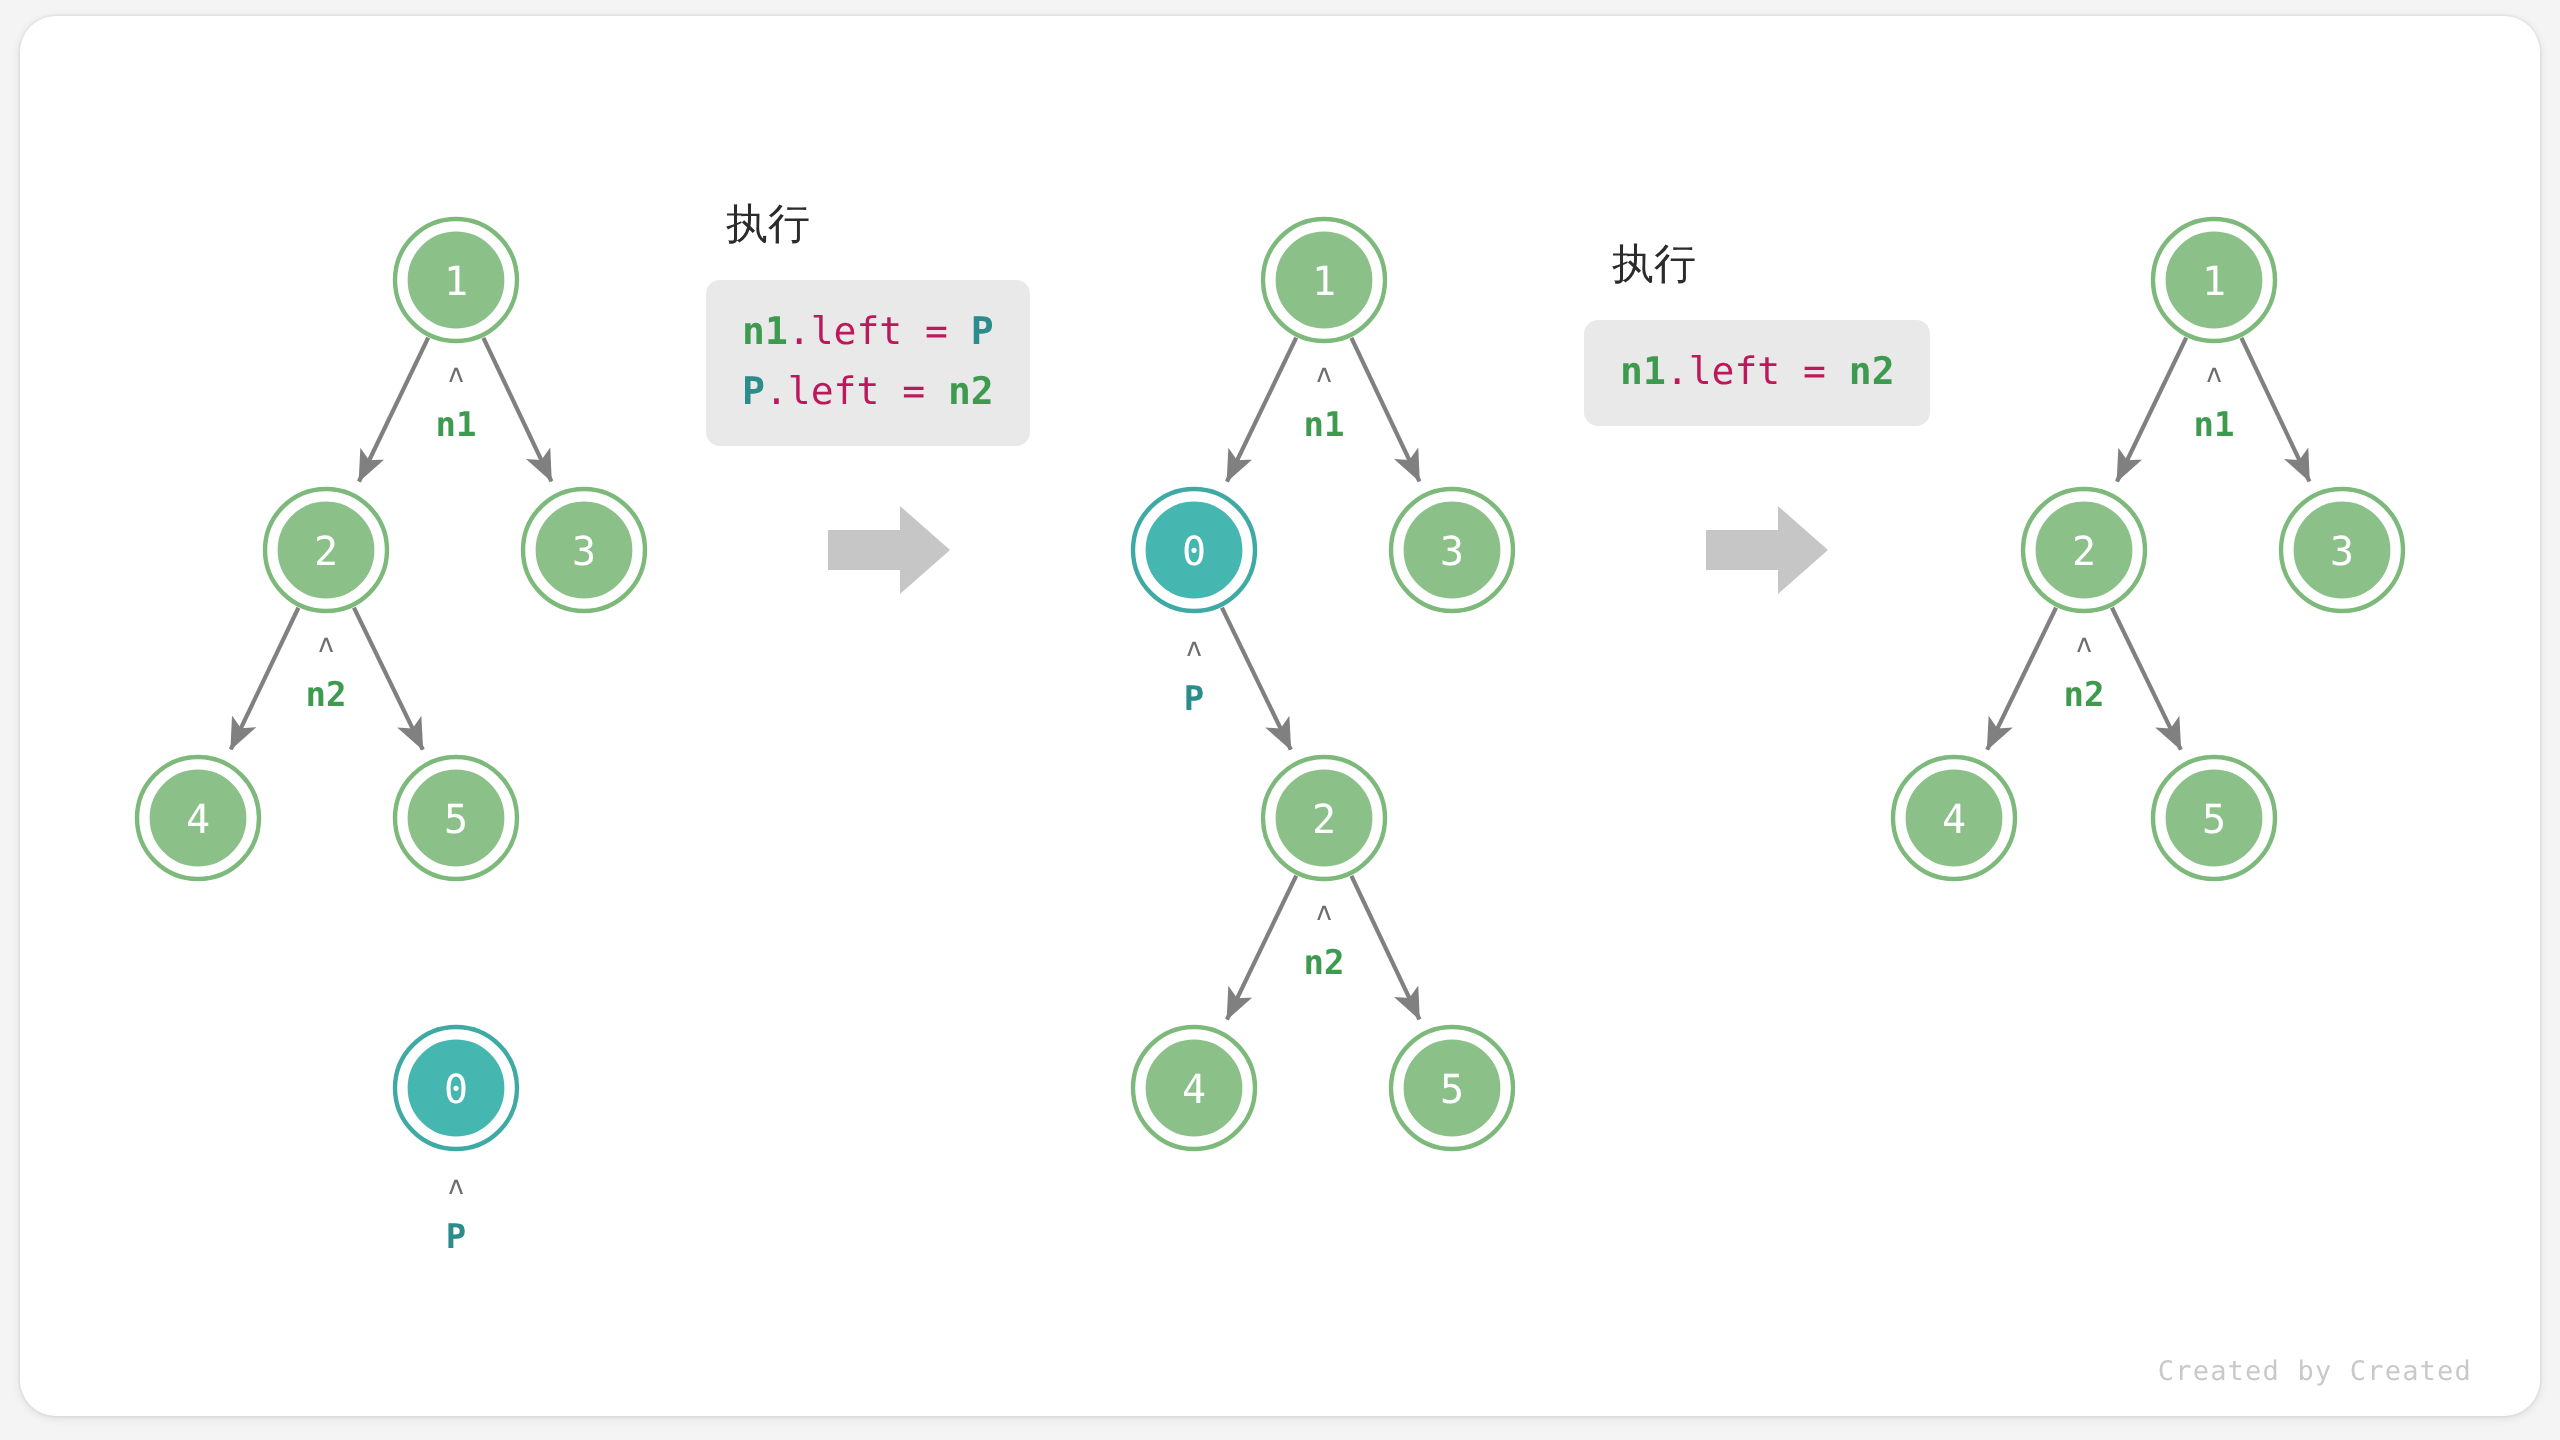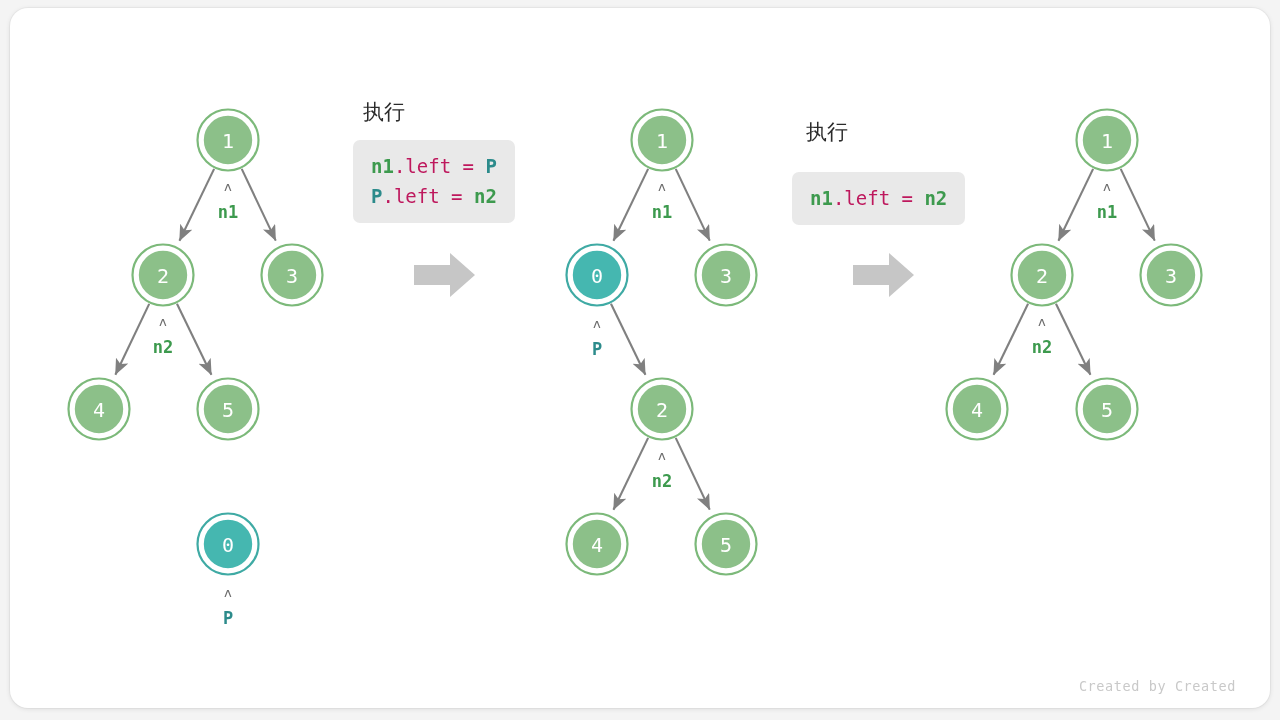--- a/index.html
+++ b/index.html
@@ -243,21 +243,21 @@
   <div id="overlay">
       <div class="step-title" style="left: 363px; top: 98px;">执行</div>
       <div class="code-box" style="left: 353px; top: 140px; background: rgb(233, 233, 233);">
         <span class="code-line"><span class="tok-n" style="color: rgb(61, 154, 78);">n1</span><span class="tok-plain">.left = </span><span class="tok-p" style="color: rgb(44, 139, 139);">P</span></span>
         <span class="code-line"><span class="tok-p" style="color: rgb(44, 139, 139);">P</span><span class="tok-plain">.left = </span><span class="tok-n" style="color: rgb(61, 154, 78);">n2</span></span>
       </div>
       <div class="big-arrow" style="left: 414px; top: 252px;"><svg viewBox="0 0 62 46" xmlns="http://www.w3.org/2000/svg">
           <path d="M0,13 L36,13 L36,1 L61,23 L36,45 L36,33 L0,33 Z" fill="#c6c6c6"></path>
         </svg></div>
       <div class="step-title" style="left: 806px; top: 118px;">执行</div>
-      <div class="code-box" style="left: 792px; top: 172px; background: rgb(233, 233, 233);">
+      <div class="code-box" style="left: 792px; top: 160px; background: rgb(233, 233, 233);">
         <span class="code-line"><span class="tok-n" style="color: rgb(61, 154, 78);">n1</span><span class="tok-plain">.left = </span><span class="tok-n" style="color: rgb(61, 154, 78);">n2</span></span>
       </div>
       <div class="big-arrow" style="left: 853px; top: 252px;"><svg viewBox="0 0 62 46" xmlns="http://www.w3.org/2000/svg">
           <path d="M0,13 L36,13 L36,1 L61,23 L36,45 L36,33 L0,33 Z" fill="#c6c6c6"></path>
         </svg></div>
     </div>
 
   <div class="credit">Created by Created</div>
 </div>
 

